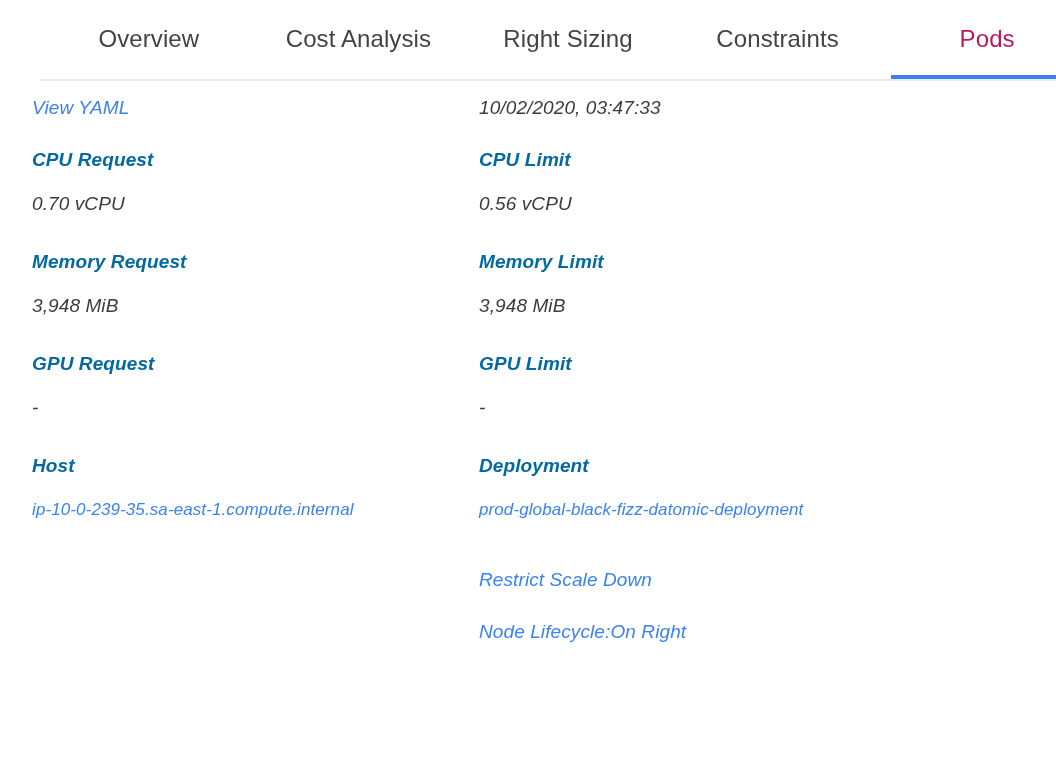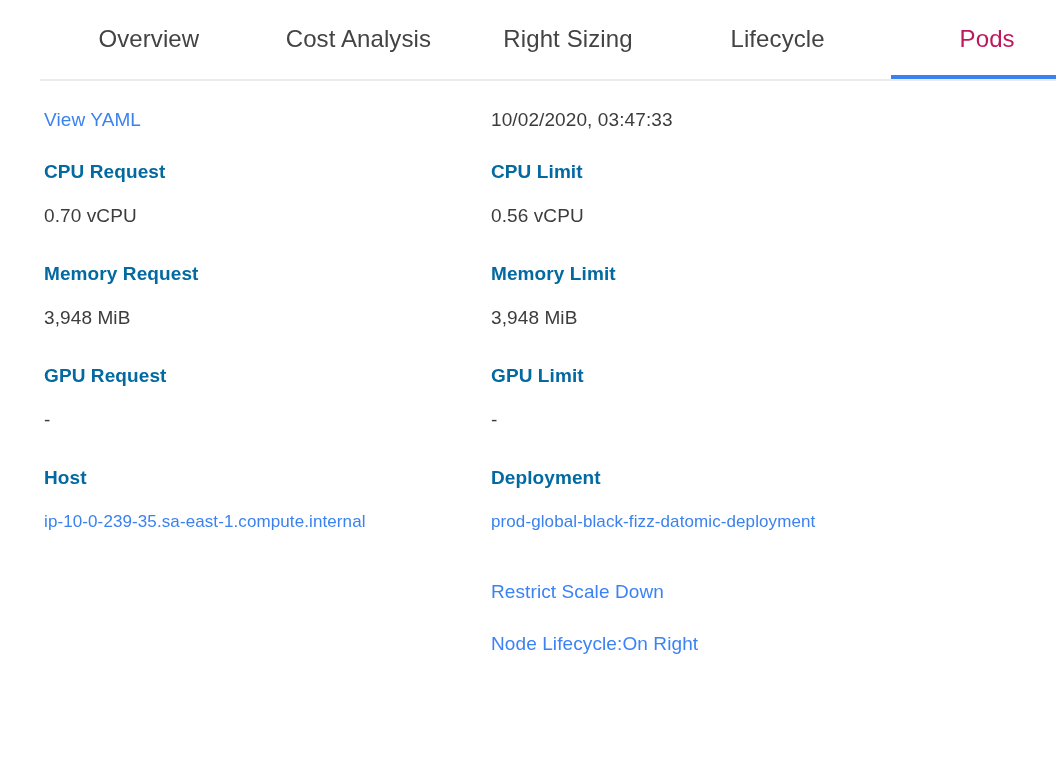--- a/index.html
+++ b/index.html
@@ -66,21 +66,22 @@
     left: 9px;
     right: 9px;
     height: 4px;
     background: #3b82f0;
   }
 
   
   .details {
     display: grid;
     grid-template-columns: 465px 1fr;
-    padding: 16px;
+    padding: 4px;
+    font-style: italic;
   }
   .col {
     padding-top: 0;
   }
   .col-left { padding-left: 28px; padding-right: 20px; }
   .col-right { padding-left: 10px; padding-right: 20px; }
 
   .field {
     height: 102px;
   }
@@ -155,21 +156,21 @@
       <span>Cost Analysis</span>
 
     </div>
 
     <div class="tab">
       <span>Right Sizing</span>
 
     </div>
 
     <div class="tab">
-      <span>Lifecycle</span>
+      <span>Constraints</span>
 
     </div>
 
     <div class="tab active">
       <span>Pods</span>
       <span class="tab-underline"></span>
     </div>
 
   </div>
   <div class="tabbar-divider"></div>

